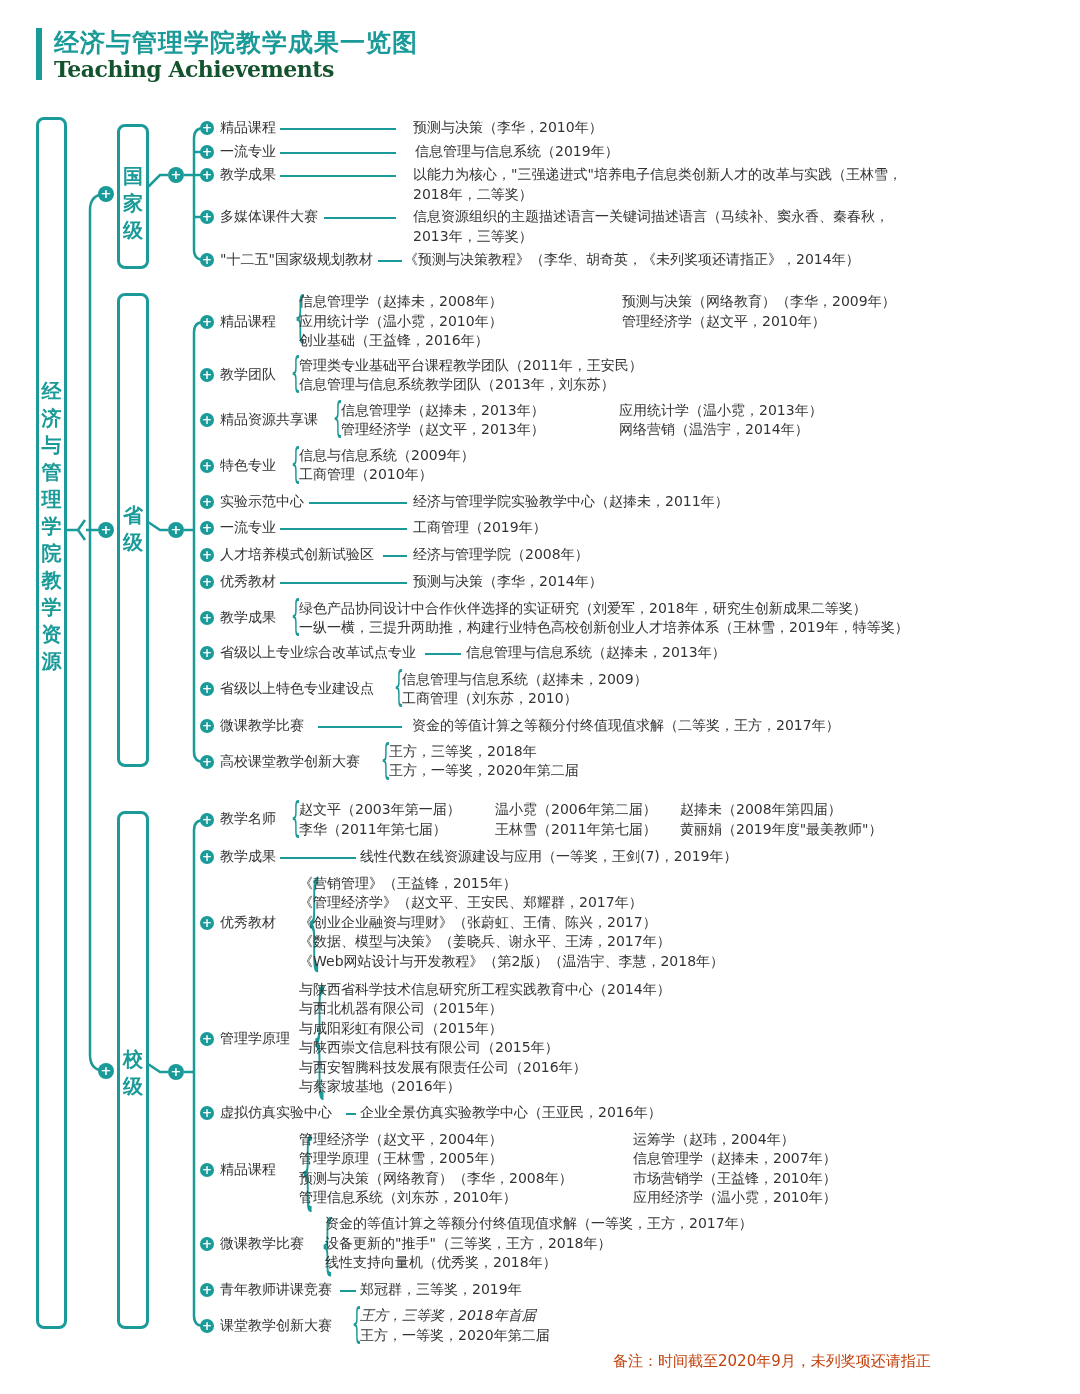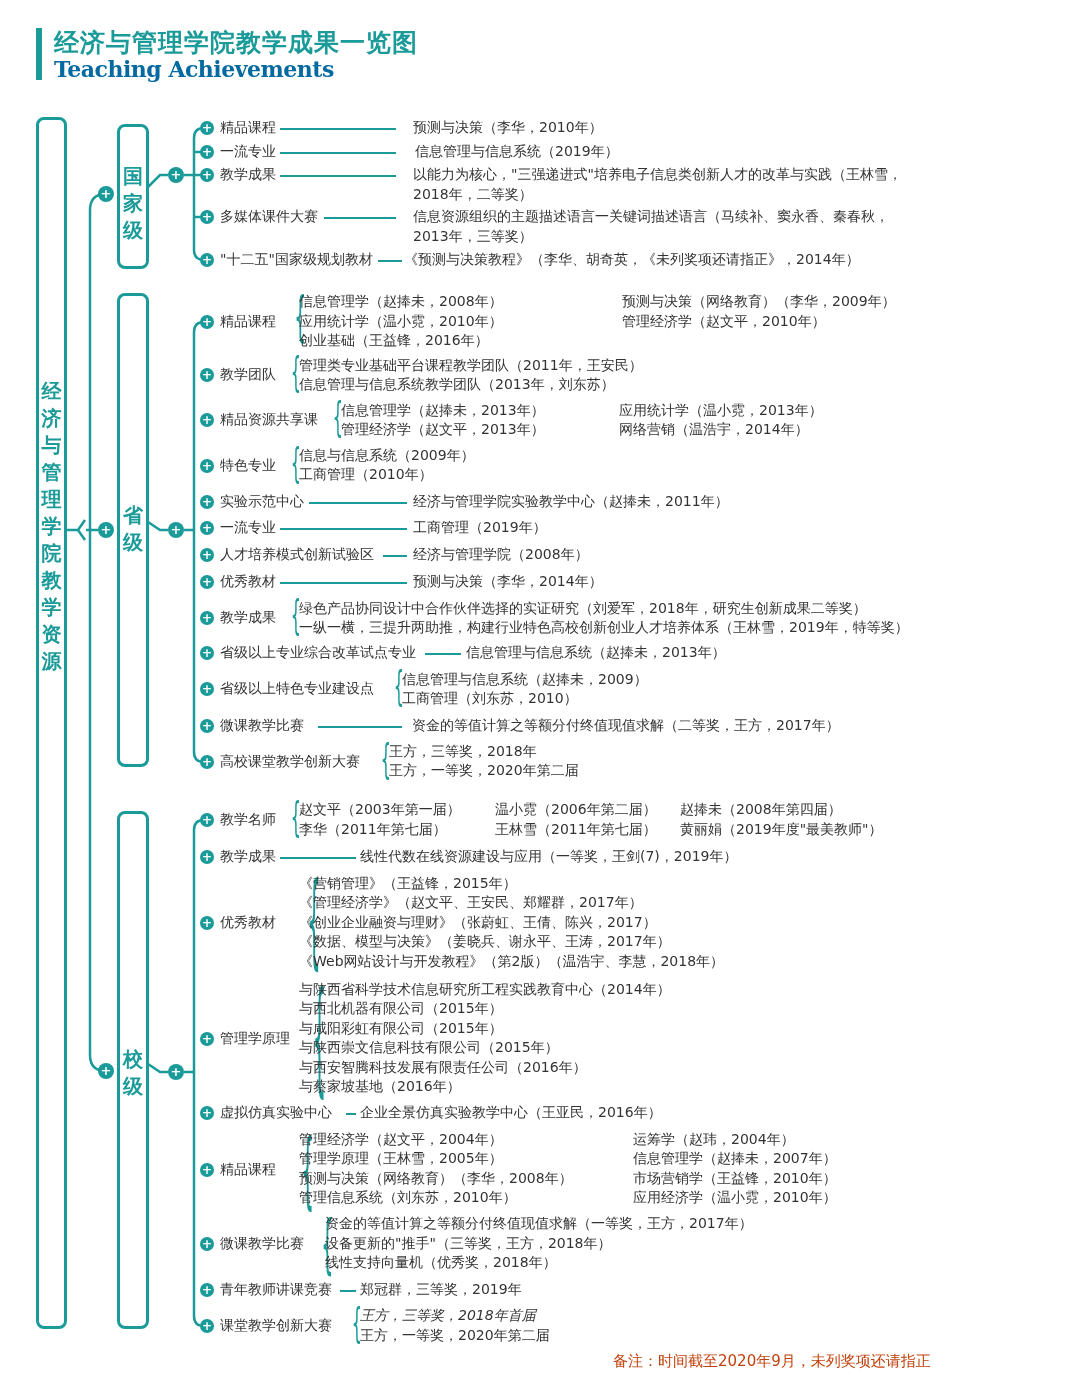--- a/index.html
+++ b/index.html
@@ -1,21 +1,21 @@
 <!DOCTYPE html>
 <html><head>
 <meta charset="utf-8">
 <style>
   html, body { margin:0; padding:0; background:#ffffff; }
   body { width:1080px; height:1394px; position:relative; overflow:hidden;
          font-family:"DejaVu Sans", sans-serif; color:#2b2b2b; }
   .abs { position:absolute; }
   .title-bar { left:36px; top:28px; width:6px; height:52px; background:#1a9a98; }
   .title-cn { left:54px; top:26px; font-size:25px; font-weight:bold; color:#1a9a98; letter-spacing:1px; white-space:nowrap; }
-  .title-en { left:54px; top:56px; font-size:22px; font-weight:bold; color:#0369a1;
+  .title-en { left:54px; top:56px; font-size:22px; font-weight:bold; color:#14532d;
               font-family:"DejaVu Serif", serif; white-space:nowrap; letter-spacing:-0.5px; }
   .box { border:3px solid #1a9a98; border-radius:8px; background:#fff; box-sizing:border-box; }
   .vtext { color:#1a9a98; font-weight:bold; font-size:20px; line-height:27px; text-align:center; width:100%; }
   .plus { width:14px; height:14px; border-radius:50%; background:#1a9a98; color:#fff;
           font-size:12px; line-height:14px; text-align:center; font-weight:bold; }
   .plus.big { width:16px; height:16px; line-height:16px; font-size:13px; }
   .txt { font-size:14px; color:#333; white-space:nowrap; line-height:19.6px; }
   .hline { height:2px; background:#1a9a98; }
   .brace { font-size:15px; color:#1a9a98; }
   .note { color:#c2410c; font-size:15px; white-space:nowrap; }
@@ -188,21 +188,21 @@
   <div class="abs plus" style="left:200px;top:755px;">+</div>
   <div class="abs txt" style="left:220px;top:752px;">高校课堂教学创新大赛</div>
   <div class="abs brace" style="left:373px;top:739px;font-size:40px;line-height:40px;transform:scaleX(0.4);">{</div>
   <div class="abs txt" style="left:389px;top:742px;">王方，三等奖，2018年</div>
   <div class="abs txt" style="left:389px;top:761px;">王方，一等奖，2020年第二届</div>
 </div>
 
 <div>
 
   <div class="abs plus" style="left:200px;top:813px;">+</div>
-  <div class="abs txt" style="left:220px;top:810px;">教学名师</div>
+  <div class="abs txt" style="left:220px;top:810px;font-family:Liberation Mono, monospace;">教学名师</div>
   <div class="abs brace" style="left:283px;top:797px;font-size:40px;line-height:40px;transform:scaleX(0.4);">{</div>
   <div class="abs txt" style="left:299px;top:800px;">赵文平（2003年第一届）</div>
   <div class="abs txt" style="left:495px;top:800px;">温小霓（2006年第二届）</div>
   <div class="abs txt" style="left:680px;top:800px;">赵捧未（2008年第四届）</div>
   <div class="abs txt" style="left:299px;top:820px;">李华（2011年第七届）</div>
   <div class="abs txt" style="left:495px;top:820px;">王林雪（2011年第七届）</div>
   <div class="abs txt" style="left:680px;top:820px;">黄丽娟（2019年度"最美教师"）</div>
 
   <div class="abs plus" style="left:200px;top:850px;">+</div>
   <div class="abs txt" style="left:220px;top:847px;">教学成果</div>

